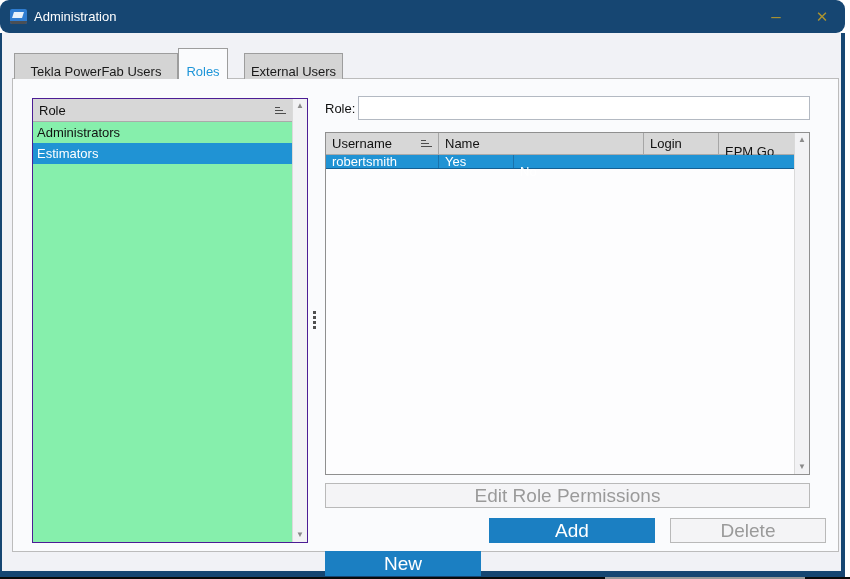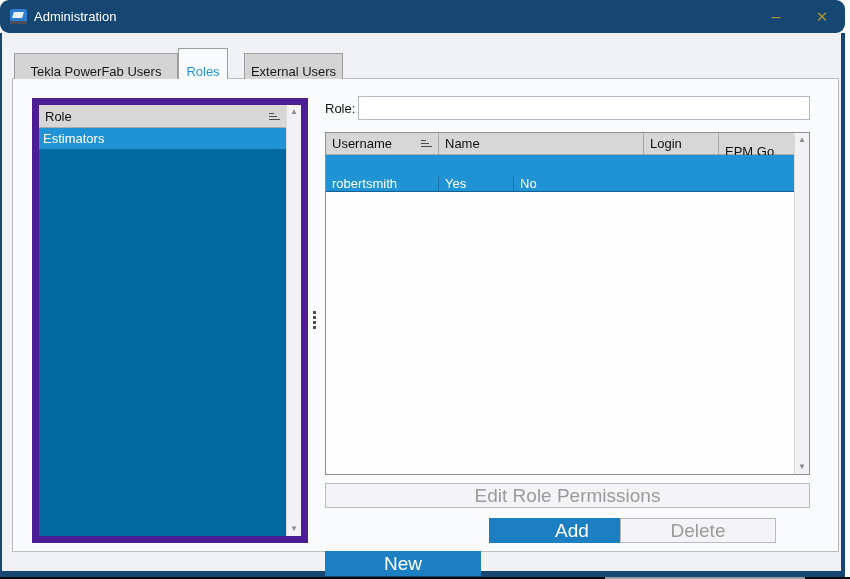--- a/index.html
+++ b/index.html
@@ -32,21 +32,21 @@
          border-bottom:none; display:flex; align-items:flex-end; justify-content:center;
          font-size:13px; color:#1a1a1a; }
   .tab.active { top:48px; height:31px; background:#fafbfd; color:#1e95d8; z-index:5; }
 
   
   .page { position:absolute; left:12px; top:78px; width:827px; height:474px;
           background:#fafbfd; border:1px solid #bcbcbc; }
 
   
   .roles-list { position:absolute; left:32px; top:98px; width:276px; height:445px;
-                background:#0369a1; border:7px solid #4c1d95; display:flex; }
+                background:#86efac; border:1px solid #4c1d95; display:flex; }
   .roles-col { flex:1 1 auto; display:flex; flex-direction:column; overflow:hidden; }
   .list-header { height:23px; background:#d7d7d7; border-bottom:1px solid #aaaaaa;
                  display:flex; align-items:center; font-size:13px; padding:0 6px; color:#111; }
   .list-row { height:21px; display:flex; align-items:center; font-size:13px; padding:0 4px; color:#111; }
   .list-row.selected { background:#2093d4; color:#ffffff; }
 
   .sort-icon { margin-left:auto; display:flex; flex-direction:column; gap:2px; align-items:flex-start; }
   .sort-icon i { display:block; height:1px; background:#4d4d4d; }
   .sort-icon i:nth-child(1){ width:5px; }
   .sort-icon i:nth-child(2){ width:8px; }
@@ -69,38 +69,38 @@
                 background:#ffffff; border:1px solid #b3b9c2; font-family:"Liberation Sans",sans-serif;
                 font-size:13px; padding:0 5px; outline:none; }
 
   
   .users-table { position:absolute; left:325px; top:132px; width:485px; height:343px;
                  background:#fdfdfe; border:1px solid #8f8f8f; display:flex; }
   .table-col { flex:1 1 auto; display:flex; flex-direction:column; overflow:hidden; }
   .thead { height:22px; background:#d7d7d7; border-bottom:1px solid #aaaaaa; display:flex; font-size:13px; color:#111; }
   .th { display:flex; align-items:center; padding:0 6px; border-right:1px solid #a6a6a6; }
   .th:last-child { border-right:none; }
-  .trow { height:37px; display:flex; font-size:13px;align-items:flex-end; }
+  .trow { height:14px; display:flex; font-size:13px; }
   .trow.selected { background:#2093d4; color:#ffffff; border-bottom:1px solid #156094; }
   .td { display:flex; align-items:center; padding:0 6px; border-right:1px solid #1a72ab; }
   .td:last-child { border-right:none; }
   .col-username { width:113px; flex:0 0 auto; }
   .col-name     { width:205px; flex:0 0 auto; }
   .col-login    { width:75px;  flex:0 0 auto; }
   .col-epmgo    { flex:1 1 auto;margin-top:16px; }
 
   
   .btn { position:absolute; height:25px; display:flex; align-items:center; justify-content:center;
          font-size:19px; cursor:default; }
   .btn-disabled { background:#f4f4f6; border:1px solid #b9b9b9; color:#9a9a9a; }
   .btn-blue { background:#1b7fc2; border:1px solid #1b7fc2; color:#ffffff; }
   .btn-edit   { left:325px; top:483px; width:485px; }
   .btn-new    { left:325px; top:518px; width:156px;margin-top:33px; }
   .btn-add    { left:489px; top:518px; width:166px; }
-  .btn-delete { left:620px; top:518px; width:156px; }
+  .btn-delete { left:670px; top:518px; width:156px; }
 </style>
 </head>
 <body>
 
 <div id="screen">
 
   <div class="win-body"></div>
 
   <div class="titlebar">
     <div class="app-icon"></div>
@@ -133,20 +133,23 @@
 
   <div class="roles-list">
     <div class="roles-col">
       <div class="list-header">
         <span>Role</span>
         <span class="sort-icon">
             <i></i>
             <i></i>
             <i></i>
           </span>
+      </div>
+      <div class="list-row">
+        <span>Administrators</span>
       </div>
       <div class="list-row selected">
         <span>Estimators</span>
       </div>
     </div>
     <div class="vscroll">
       <span class="arrow">▲</span>
       <span class="arrow">▼</span>
     </div>
   </div>

